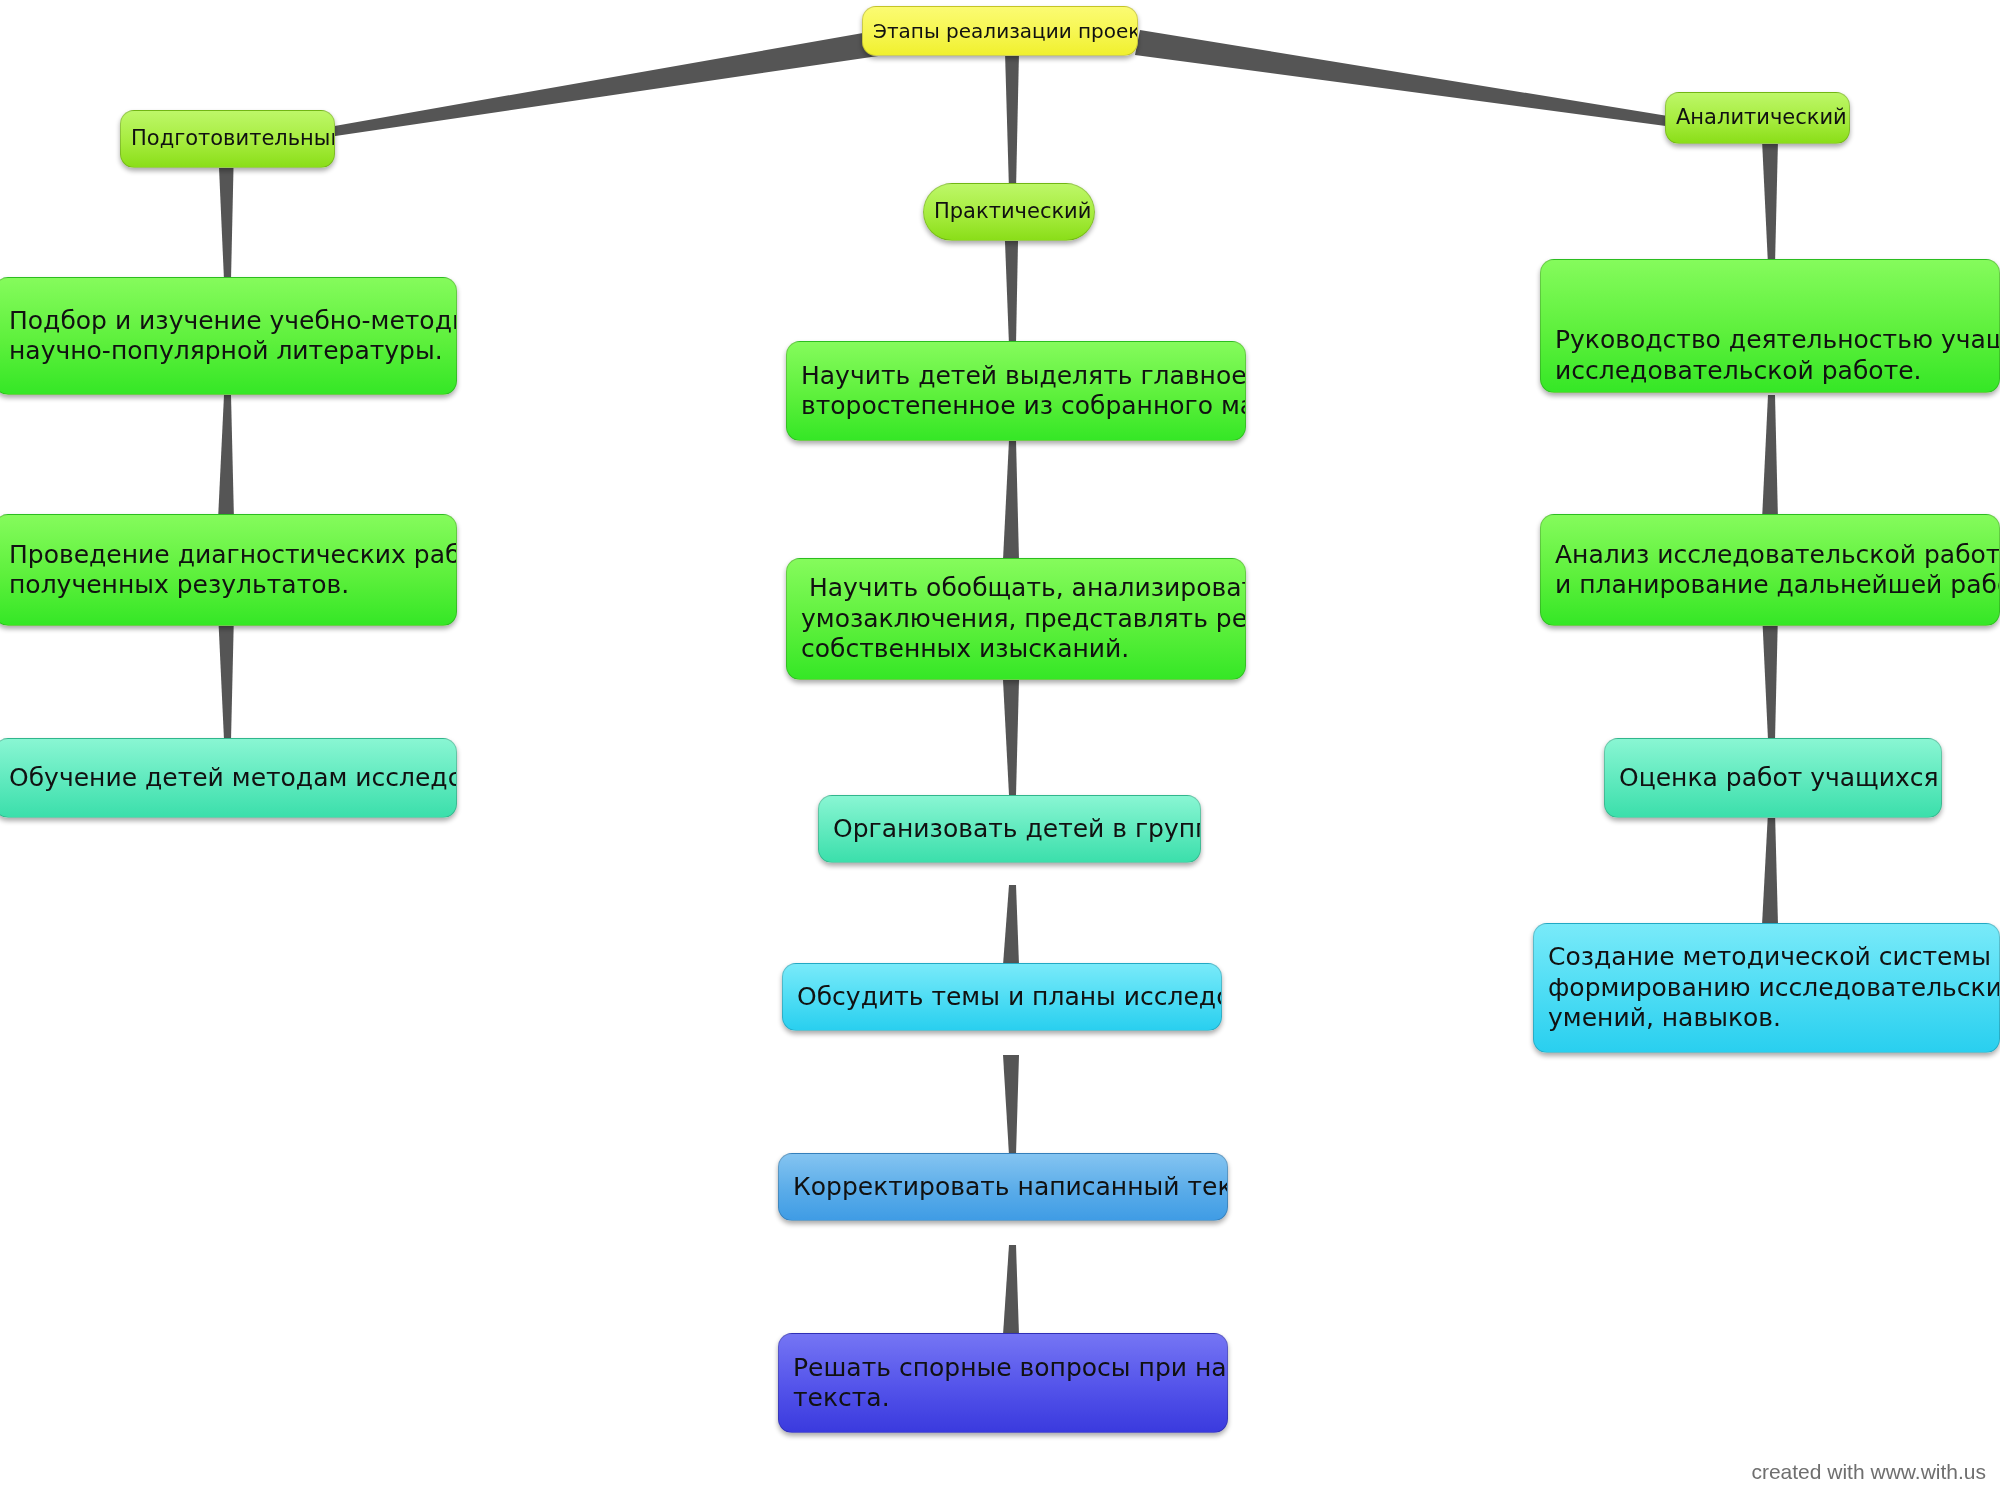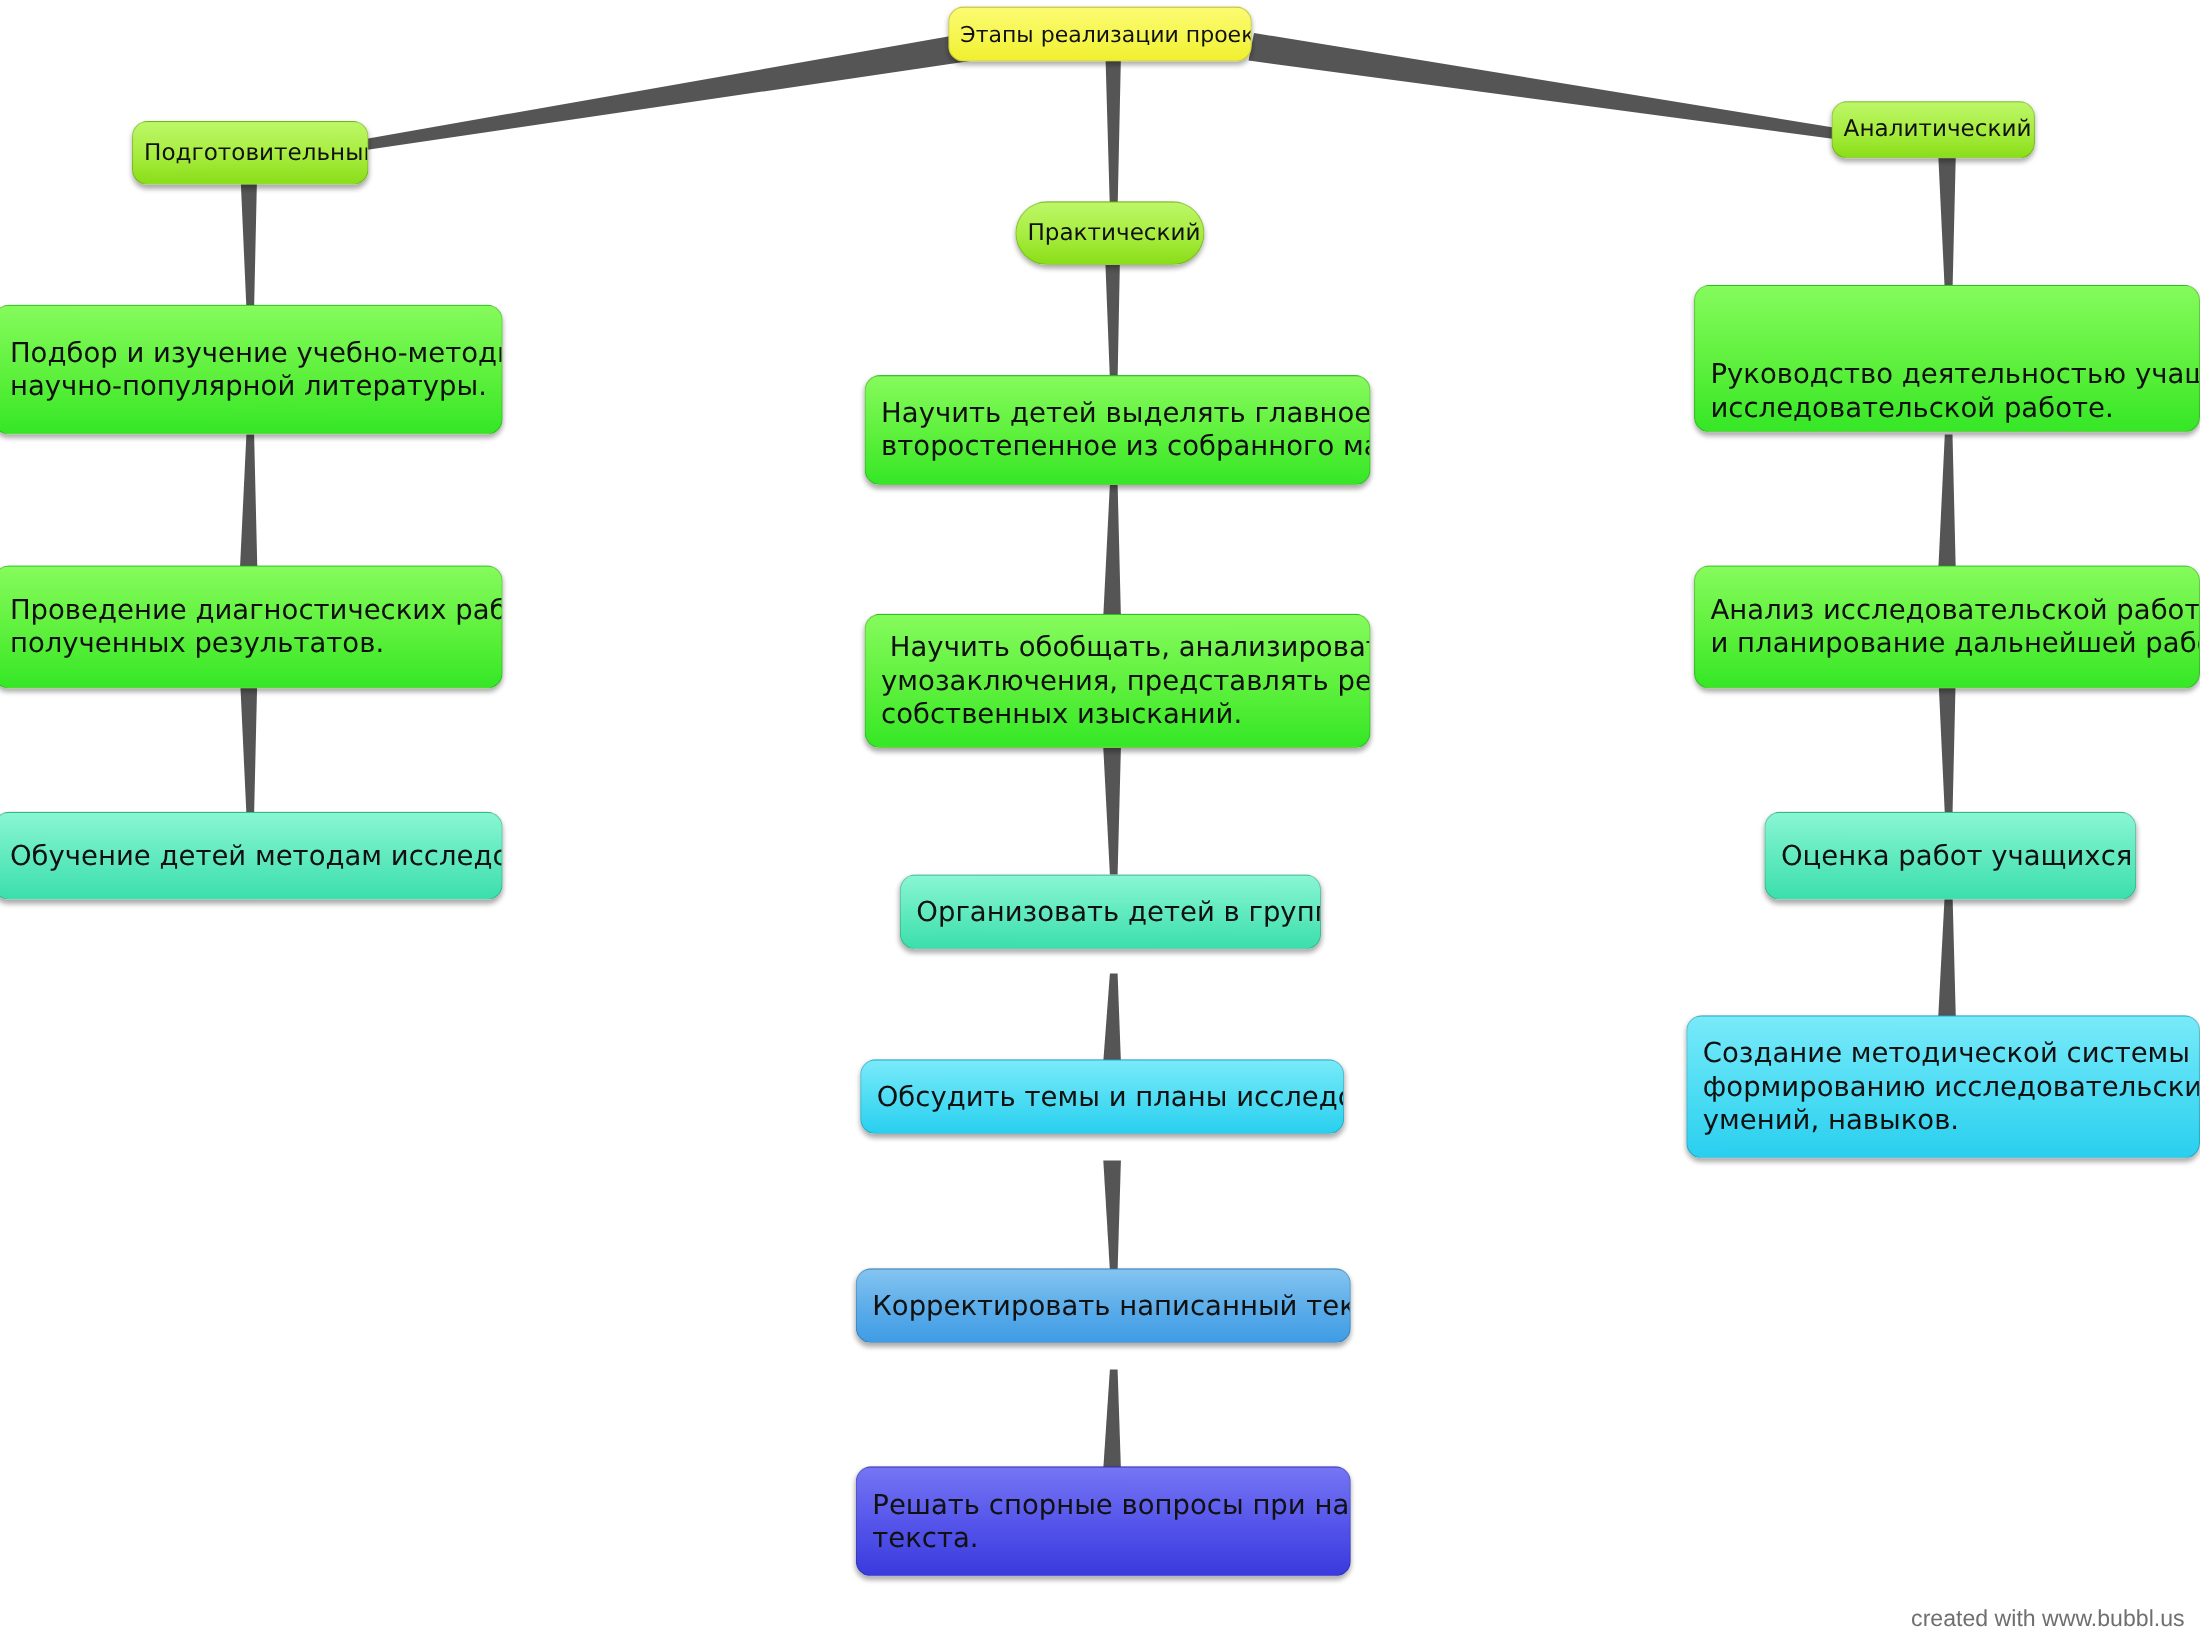--- a/index.html
+++ b/index.html
@@ -192,15 +192,15 @@
     <span class="label">Оценка работ учащихся.</span>
   </div>
 
   <div class="node leaf" style="left:1533px; top:923px; width:467px; height:130px;
               background:linear-gradient(to bottom,#79eaf9 0%,#4cdcf4 55%,#29cfef 100%);">
     <span class="label">Создание методической системы работы по
 формированию исследовательских знаний,
 умений, навыков.</span>
   </div>
 
-  <div id="footer">created with www.bubbl.us</div>
+  <div id="footer">created with www.with.us</div>
 
 </div>
 
 </body></html>

